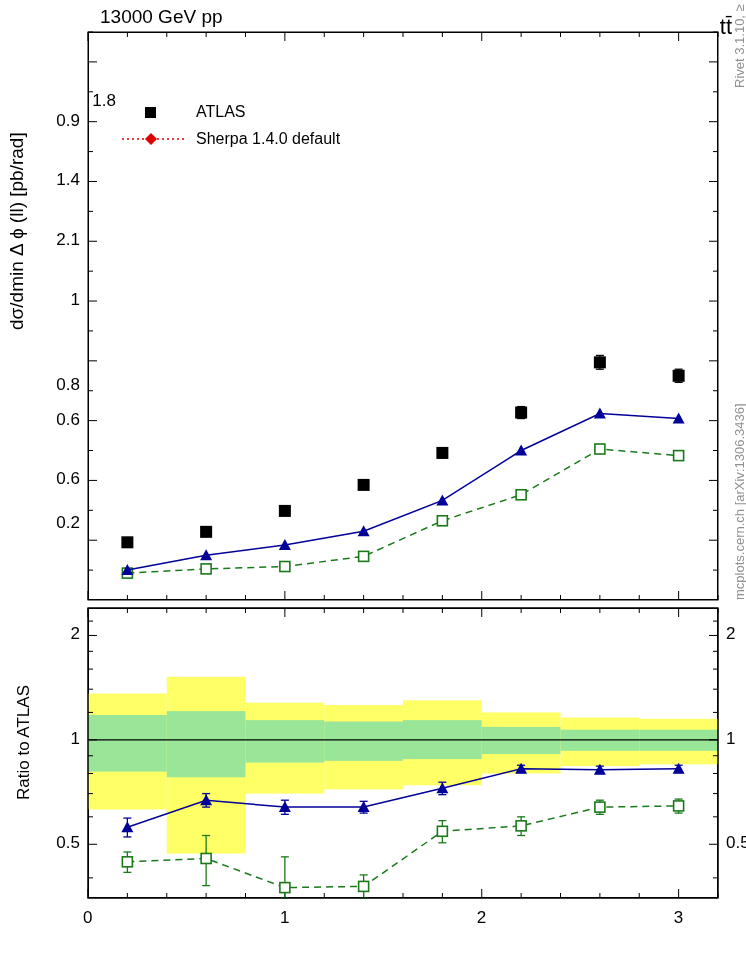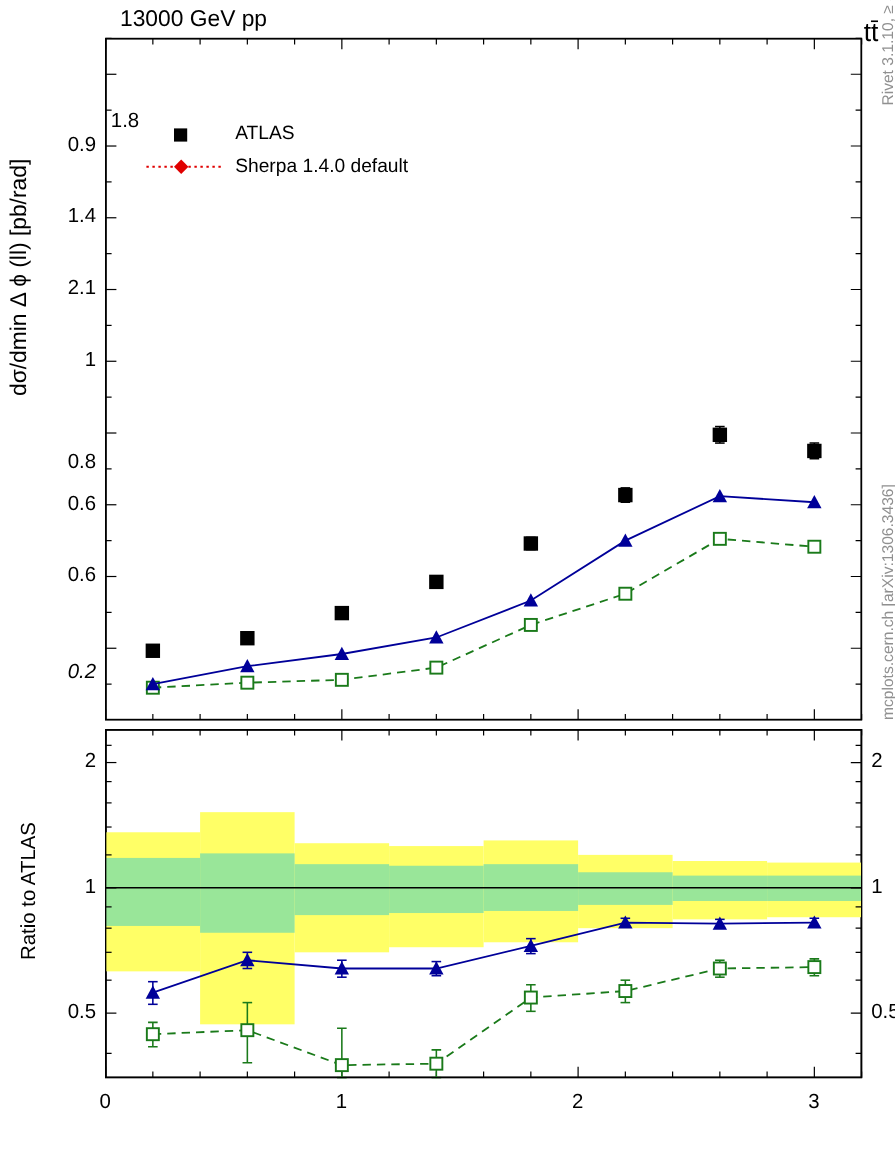--- a/index.html
+++ b/index.html
@@ -411,21 +411,21 @@
       <span class="legend-key">
         <svg width="66" height="20">
           <line x1="2" y1="10" x2="64" y2="10" stroke="#e00000" stroke-width="1.6" stroke-dasharray="2,3"></line>
           <polygon points="31,4 37,10 31,16 25,10" fill="#e00000"></polygon>
         </svg>
       </span>
       <span class="legend-label">Sherpa 1.4.0 default</span>
     </div>
   </div>
 
-<div class="ticklabel" style="left: auto; top: 550px; right: 666px; font-style: italic;">0.2</div>
+<div class="ticklabel" style="left: auto; top: 513px; right: 666px;">0.2</div>
     <div class="ticklabel" style="left: auto; top: 469.421px; right: 666px;">0.6</div>
     <div class="ticklabel" style="left: auto; top: 409.632px; right: 666px;">0.6</div>
     <div class="ticklabel" style="left: auto; top: 349.842px; right: 666px; margin-top: 25px;">0.8</div>
     <div class="ticklabel" style="left: auto; top: 290.053px; right: 666px;">1</div>
     <div class="ticklabel" style="left: auto; top: 230.263px; right: 666px;">2.1</div>
     <div class="ticklabel" style="left: auto; top: 170.474px; right: 666px;">1.4</div>
     <div class="ticklabel" style="left: auto; top: 110.684px; right: 666px;">0.9</div>
     <div class="ticklabel" style="left: auto; top: 50.8947px; right: 630px; margin-top: 40px;">1.8</div>
     <div class="ticklabel" style="left: auto; top: 833.275px; right: 666px;">0.5</div>
     <div class="ticklabel" style="left: 726px; top: 833.275px;">0.5</div>

